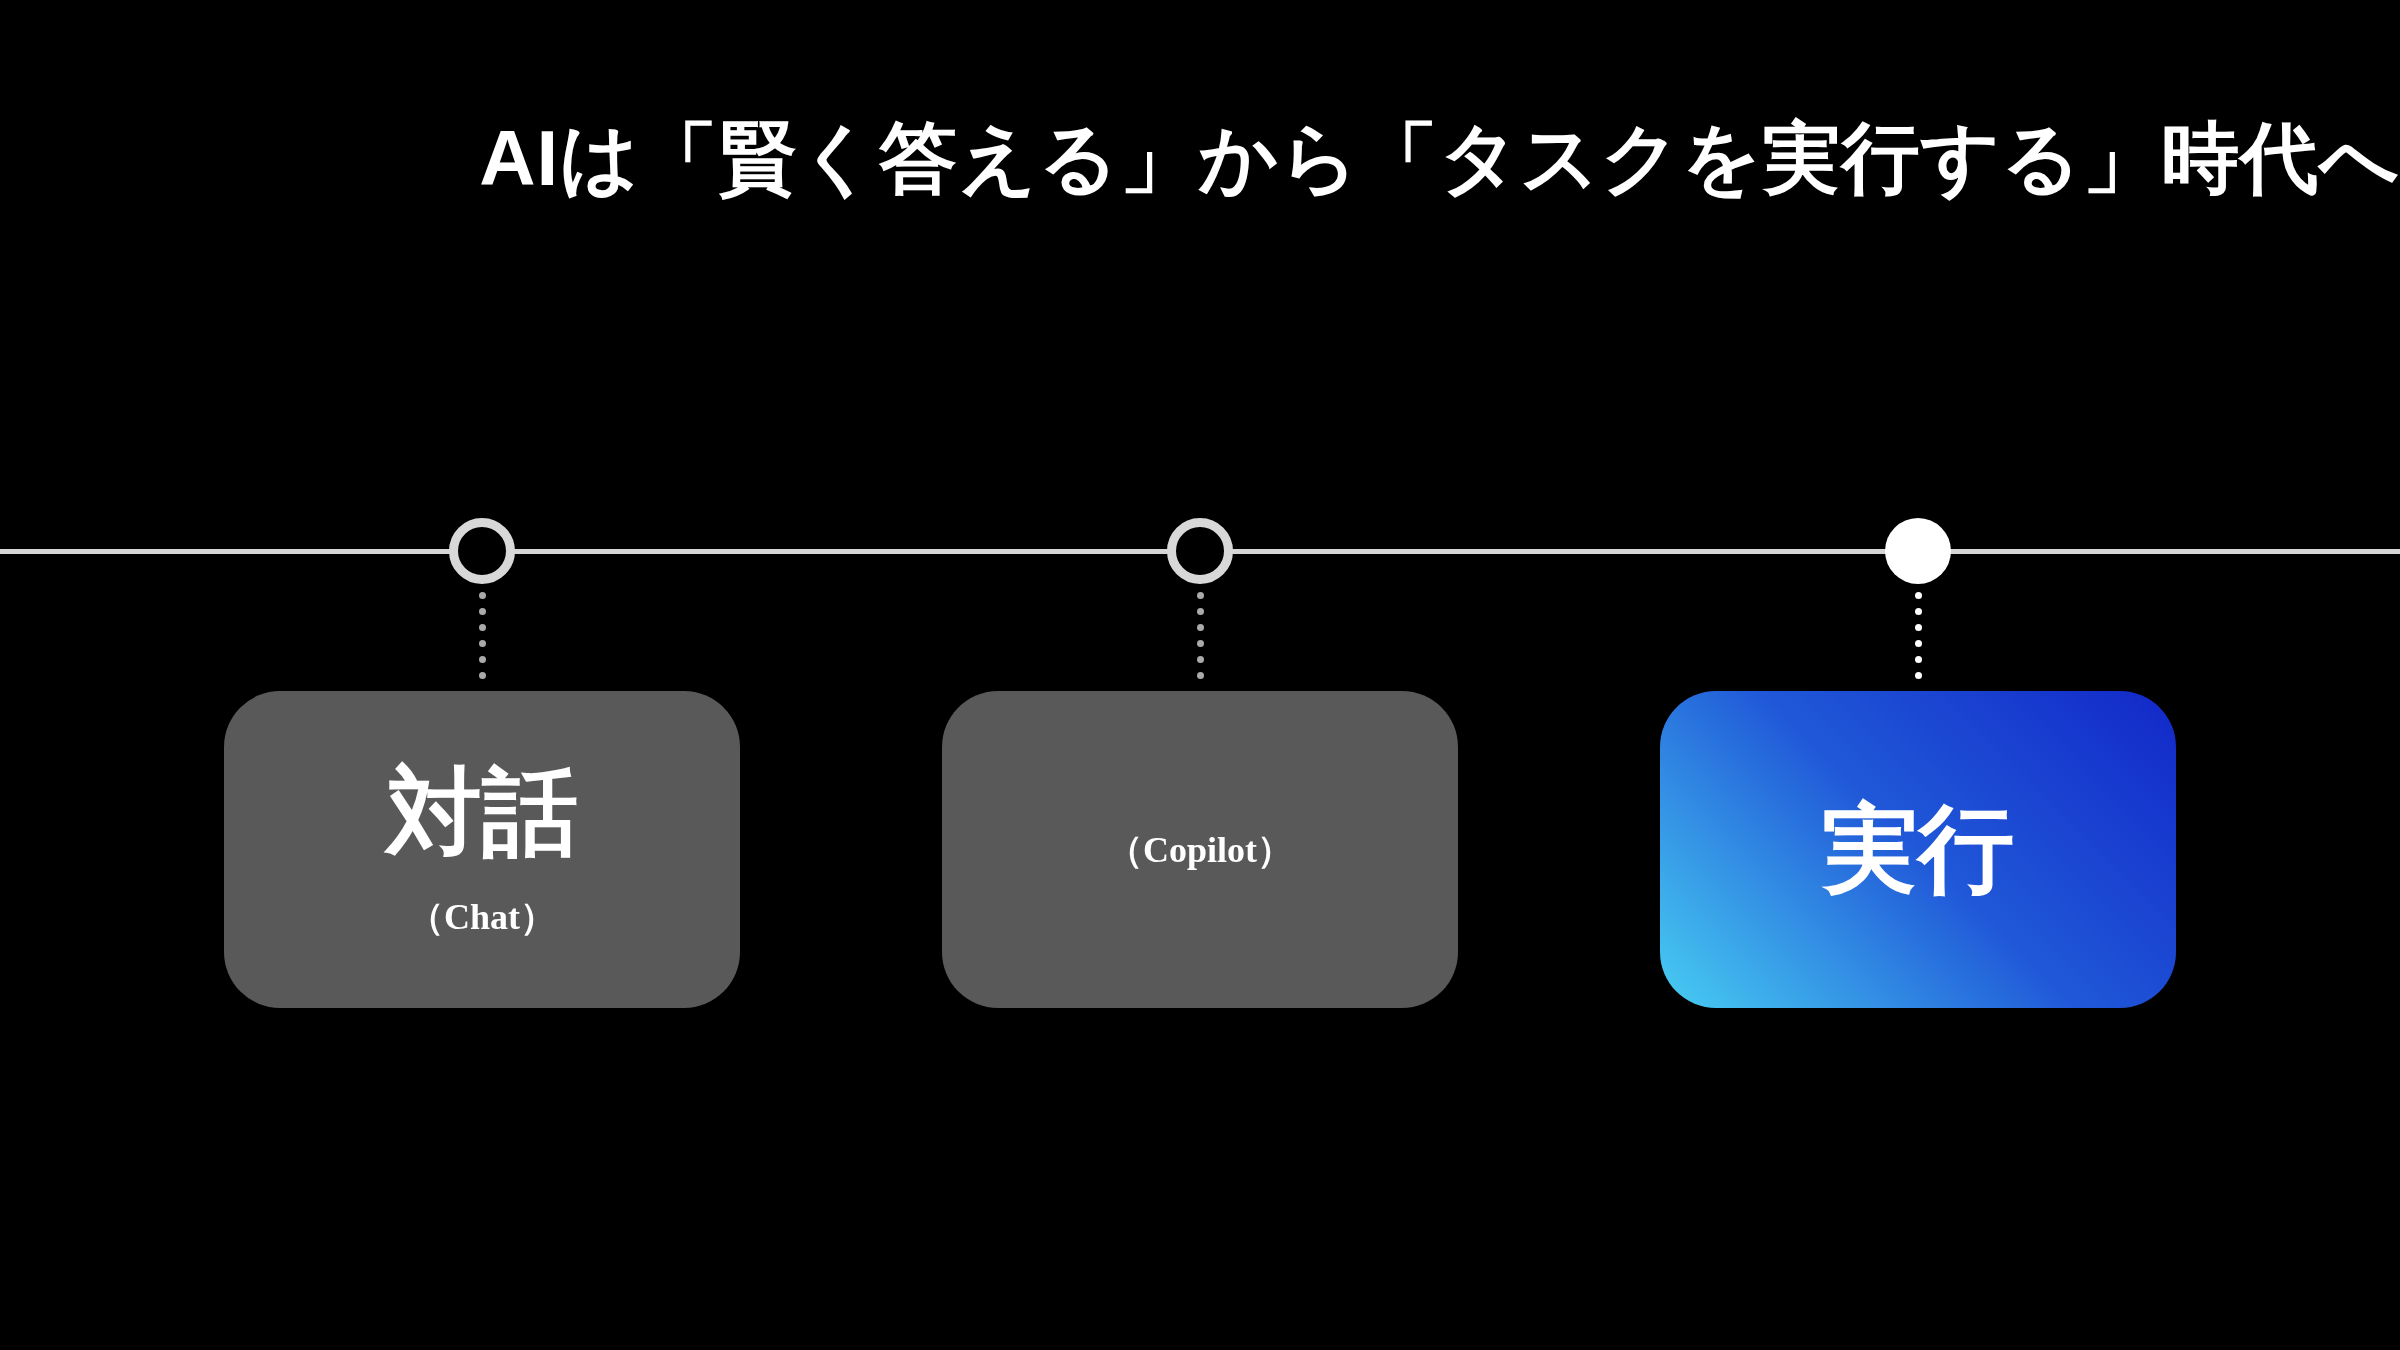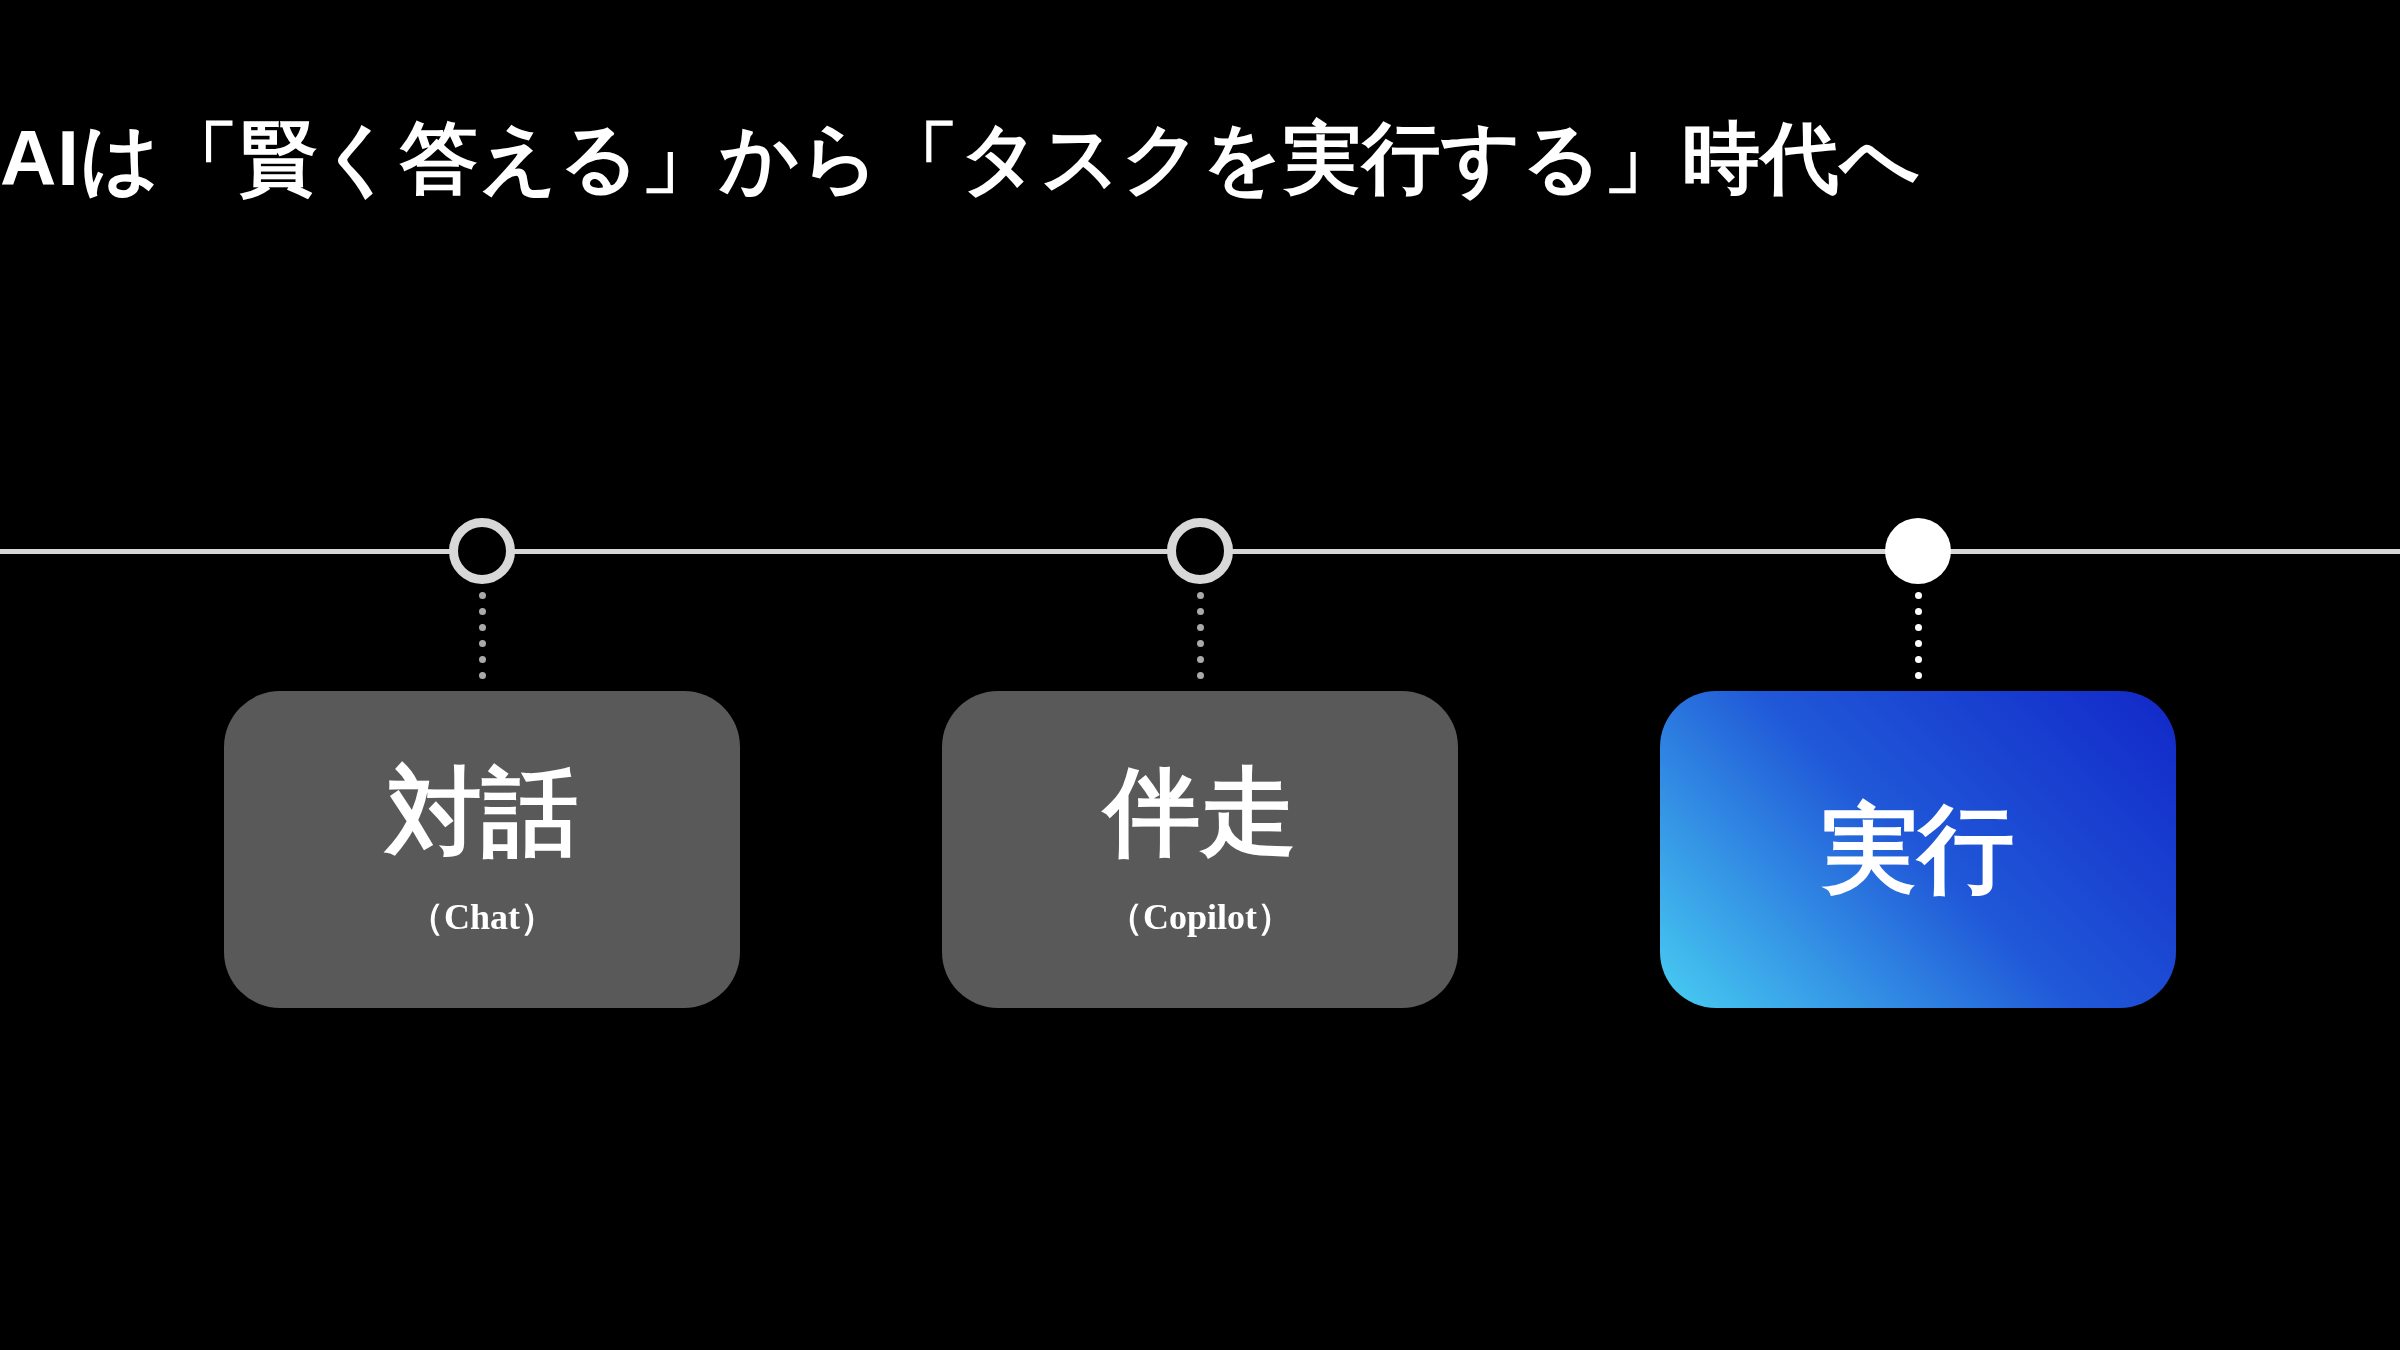--- a/index.html
+++ b/index.html
@@ -20,21 +20,21 @@
   html,body{width:2400px;height:1350px;}
   body{
     background:var(--background);
     font-family:"Liberation Sans","DejaVu Sans",sans-serif;
     position:relative;
     overflow:hidden;
   }
   .slide{position:absolute;inset:0;}
   .title{
     position:absolute;top:116px;left:0;width:100%;
-    text-align:left;color:var(--title-text);
+    text-align:right;color:var(--title-text);
     font-size:78px;font-weight:800;line-height:1.1;letter-spacing:1px;
   }
   .timeline-line{
     position:absolute;top:549px;left:0;width:100%;height:5px;
     background:var(--timeline-line);
   }
   .stage{
     position:absolute;top:518px;width:516px;
     display:flex;flex-direction:column;align-items:center;
   }
@@ -94,21 +94,20 @@
     <div class="node outline"></div>
     <div class="dots">
       <i></i>
         <i></i>
         <i></i>
         <i></i>
         <i></i>
         <i></i>
     </div>
     <div class="card">
-      <div class="label">伴走</div>
       <div class="sub">（Copilot）</div>
     </div>
   </div>
 
   <div class="stage s3">
     <div class="node filled"></div>
     <div class="dots">
       <i></i>
         <i></i>
         <i></i>

